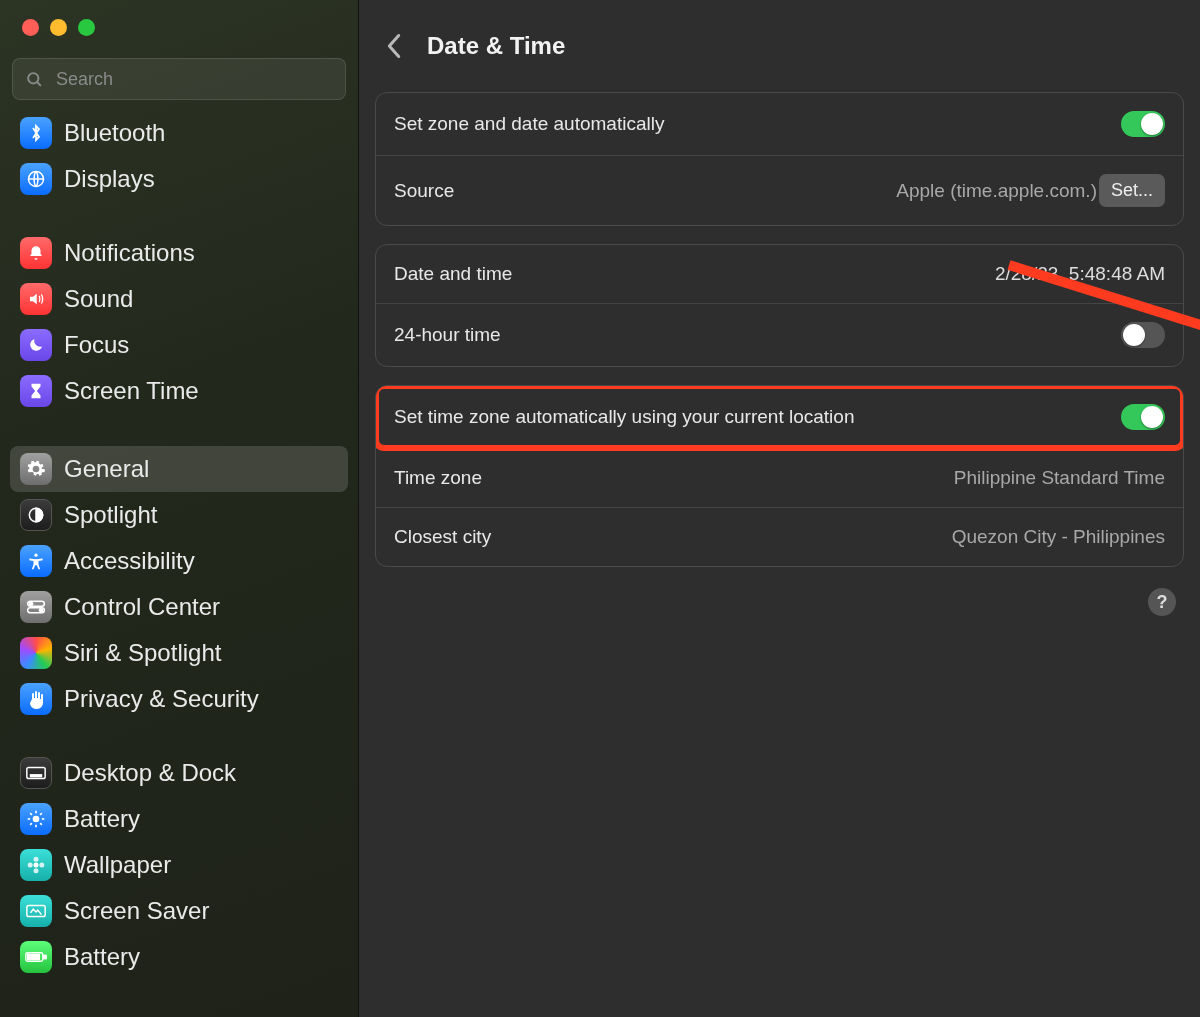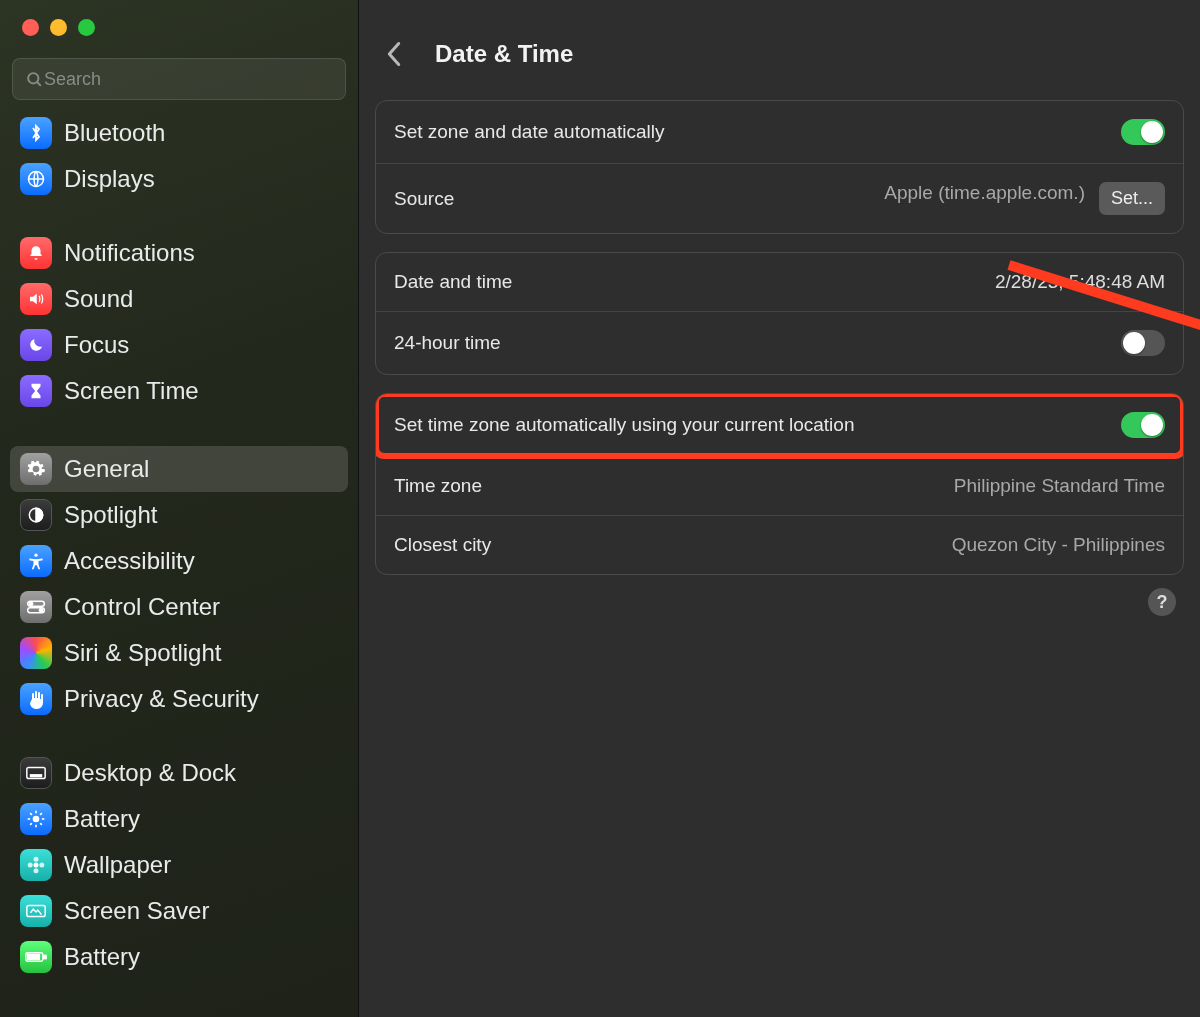--- a/index.html
+++ b/index.html
@@ -33,21 +33,21 @@
   .dot.green { background: #28c840; }
   .search-wrap { padding: 22px 12px 10px 12px; }
   .search {
     display: flex;
     align-items: center;
     background: rgba(255,255,255,0.07);
     border: 1px solid rgba(255,255,255,0.12);
     border-radius: 8px;
     height: 42px;
     padding: 0 12px;
-    gap: 0;
+    gap: 12px;
   }
   .search input {
     background: transparent;
     border: none;
     outline: none;
     color: #ddd;
     font-size: 18px;
     width: 100%;
   }
   .search input::placeholder { color: #8a8a8a; }
@@ -88,22 +88,22 @@
   .main {
     flex: 1;
     background: #2e2e2e;
     padding: 0 16px;
     height: 100%;
     position: relative;
   }
   .header {
     display: flex;
     align-items: center;
-    gap: 28px;
-    padding: 36px 10px 28px 6px;
+    gap: 20px;
+    padding: 28px 10px 28px 6px;
   }
   .back-btn { color: #b8b8b8; cursor: default; padding: 4px; }
   .title { font-size: 24px; font-weight: 700; color: #f2f2f2; }
   .panel {
     border: 1px solid #4a4a4a;
     border-radius: 12px;
     margin-bottom: 18px;
     overflow: hidden;
     background: #2e2e2e;
   }
@@ -139,21 +139,21 @@
   .toggle.off .knob { left: 2px; }
   .set-btn {
     background: #5a5a5a;
     color: #eee;
     border: none;
     border-radius: 7px;
     padding: 6px 12px;
     font-size: 18px;
     cursor: default;
   }
-  .right-group { display: flex; align-items: flex-start; gap: 14px; }
+  .right-group { display: flex; align-items: center; gap: 2px; }
   .help {
     position: absolute;
     right: 24px;
     top: 588px;
     width: 28px; height: 28px;
     border-radius: 50%;
     background: #555;
     display: flex; align-items: center; justify-content: center;
     color: #ddd;
     font-size: 18px;

